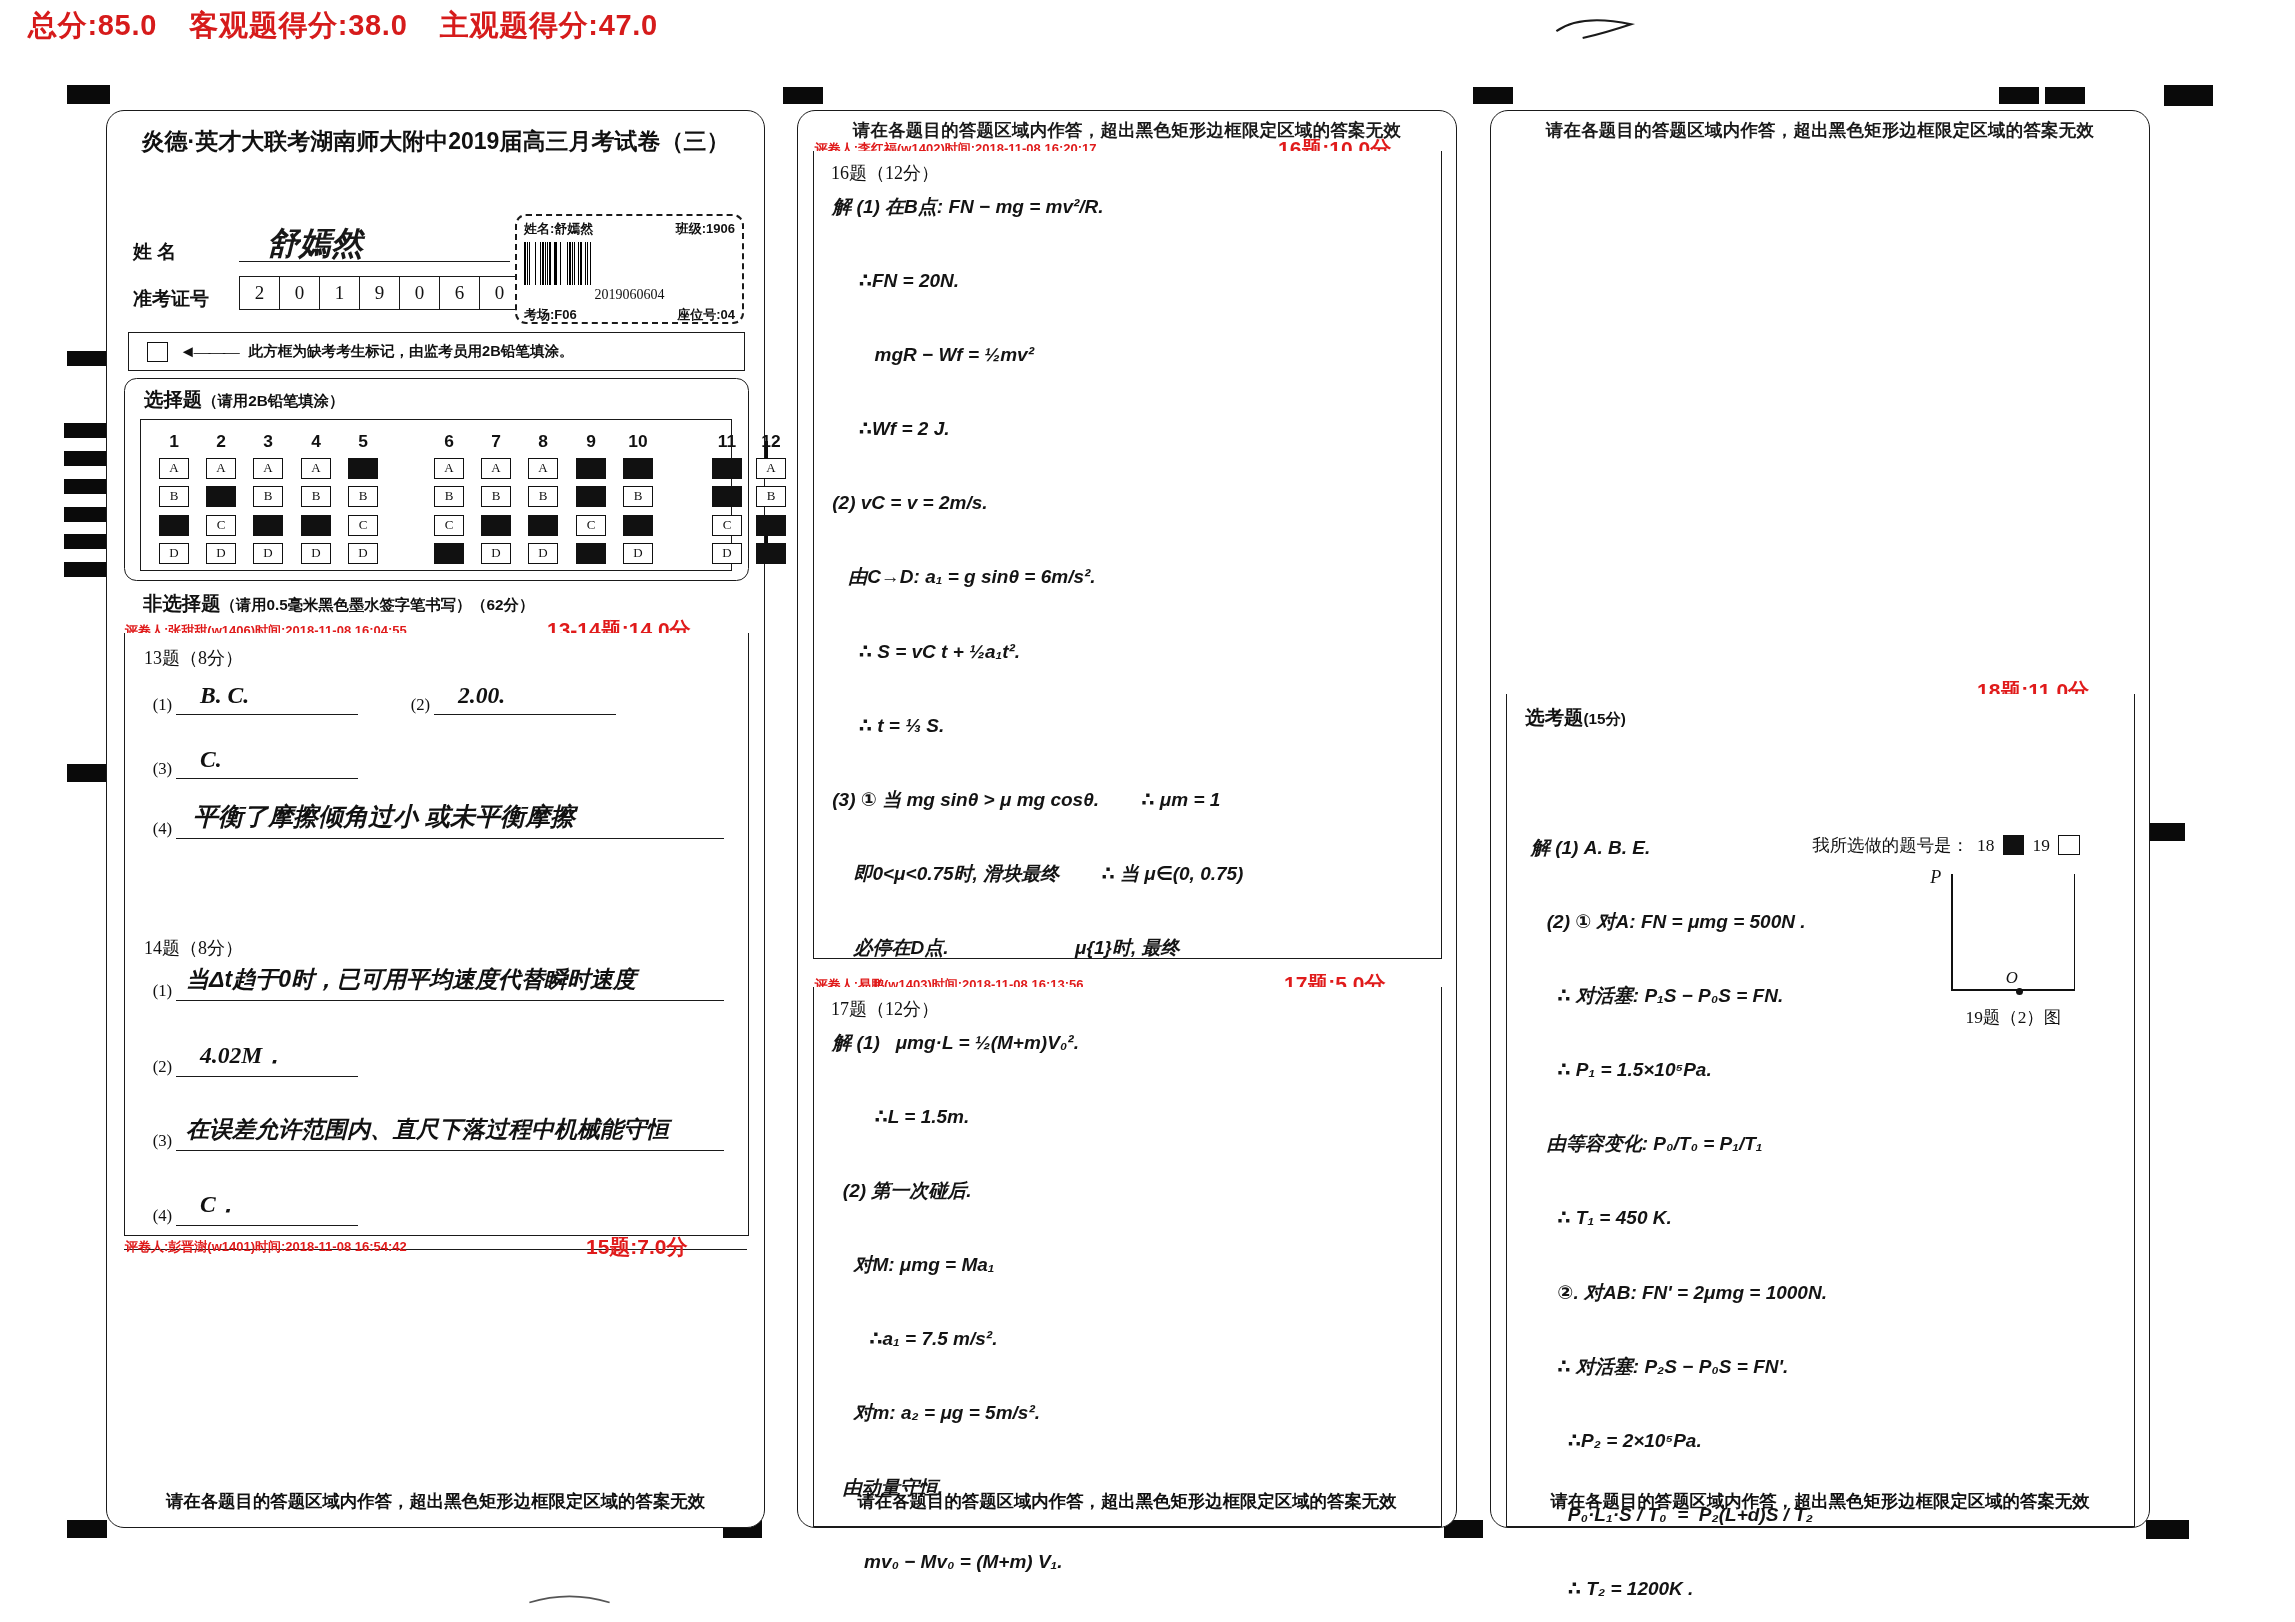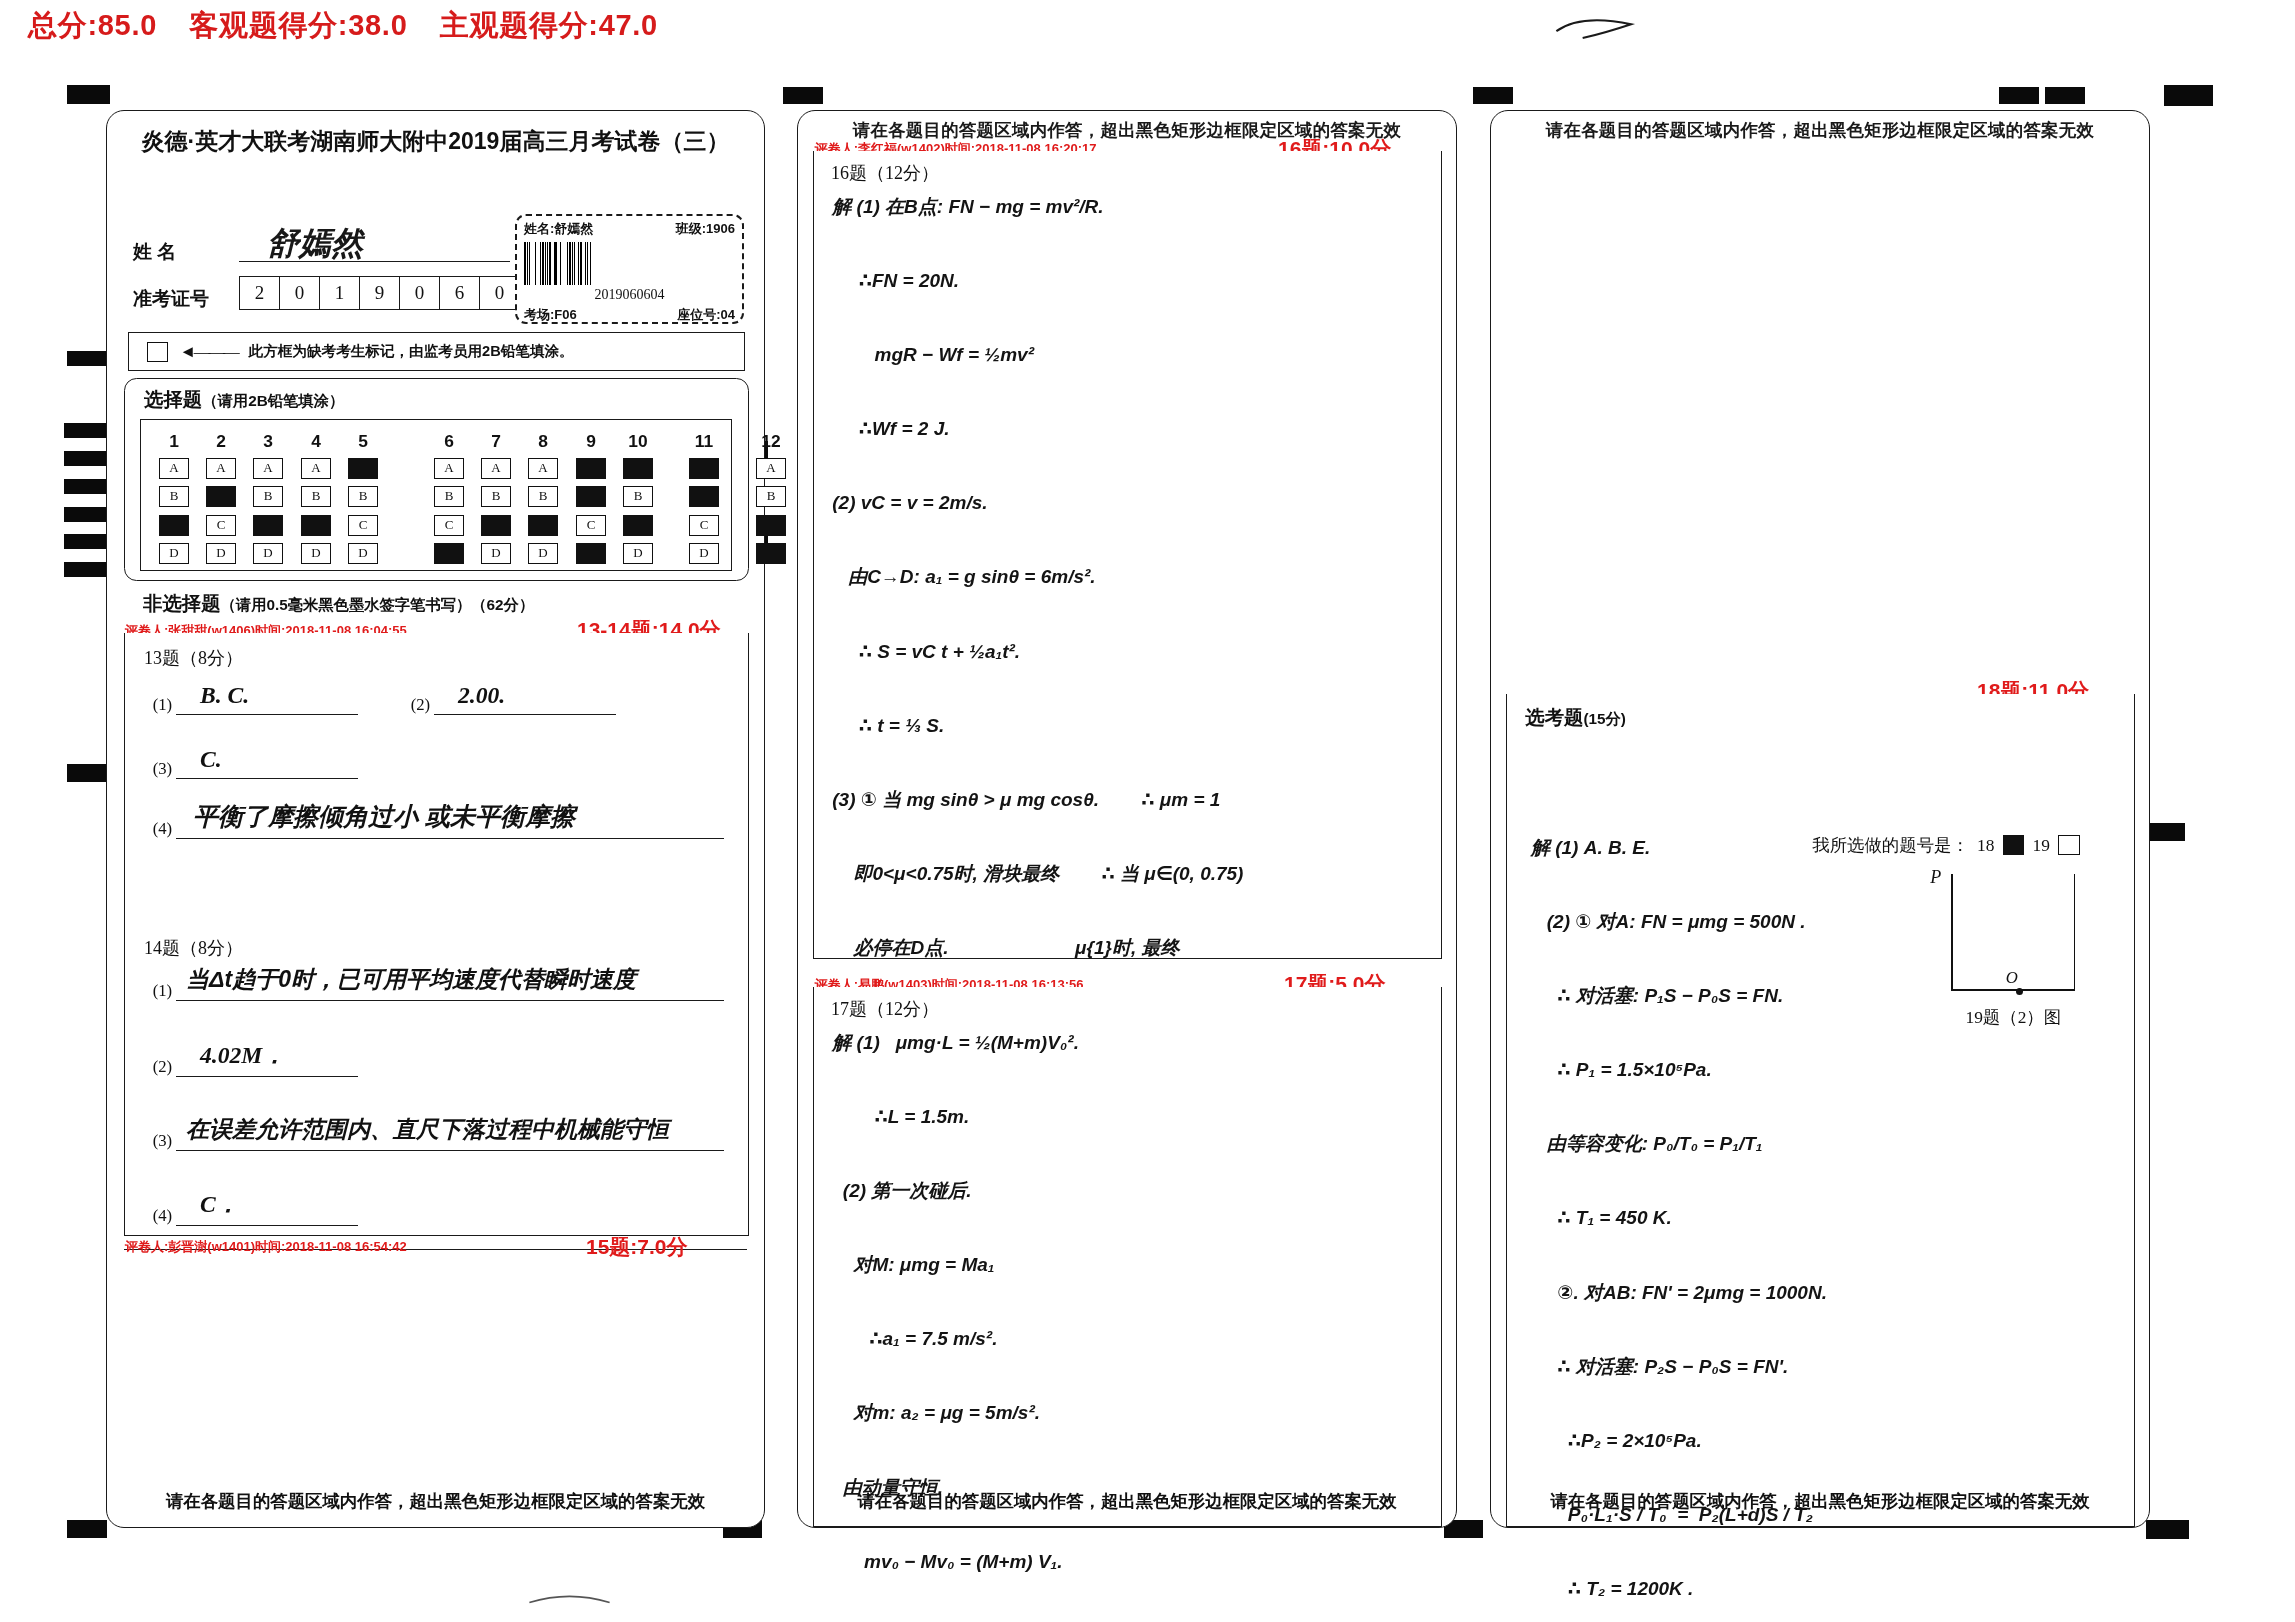--- a/index.html
+++ b/index.html
@@ -306,21 +306,21 @@
           <div class="bub">C</div>
           <div class="bub on"></div>
         </div>
         <div class="mcq-col" style="left: 482px; top: 11px;">
           <div class="mcq-num">10</div>
           <div class="bub on"></div>
           <div class="bub">B</div>
           <div class="bub on"></div>
           <div class="bub">D</div>
         </div>
-        <div class="mcq-col" style="left: 548px; top: 11px;">
+        <div class="mcq-col" style="left: 571px; top: 11px;">
           <div class="mcq-num">11</div>
           <div class="bub on"></div>
           <div class="bub on"></div>
           <div class="bub">C</div>
           <div class="bub">D</div>
         </div>
         <div class="mcq-col" style="left: 615px; top: 11px;">
           <div class="mcq-num">12</div>
           <div class="bub">A</div>
           <div class="bub">B</div>
@@ -329,21 +329,21 @@
         </div>
       </div>
   </div>
 
   <div class="abs sec-cap" style="left:36px;top:479px;">
     <span>非选择题</span><small>（请用0.5毫米黑色墨水签字笔书写）（62分）</small>
   </div>
 
   <div class="abs divline" style="left:16.7px;top:522px;width:623px;"></div>
   <div class="abs grader" style="left:18px;top:511px;">评卷人:张甜甜(w1406)时间:2018-11-08 16:04:55</div>
-  <div class="abs gscore" style="left:470px;top:505px;">13-14题:14.0分</div>
+  <div class="abs gscore" style="left:440px;top:505px;">13-14题:14.0分</div>
   <div class="abs gsub" style="left:461px;top:533px;">13:8分</div>
   <div class="abs gsub" style="left:461px;top:553px;">14:6分</div>
 
   <div class="abs inner-box" style="left:16.7px;top:522px;width:623px;height:290px;border-top:none;">
     <div class="abs qhdr" style="left:19.4px;top:12.5px;">13题（8分）</div>
 
     <div class="abs fillrow" style="left:28px;top:50px;">
       <span class="idx">(1)</span>
       <span class="ans" style="width:182px;">
         <span class="hw">B. C.</span>

